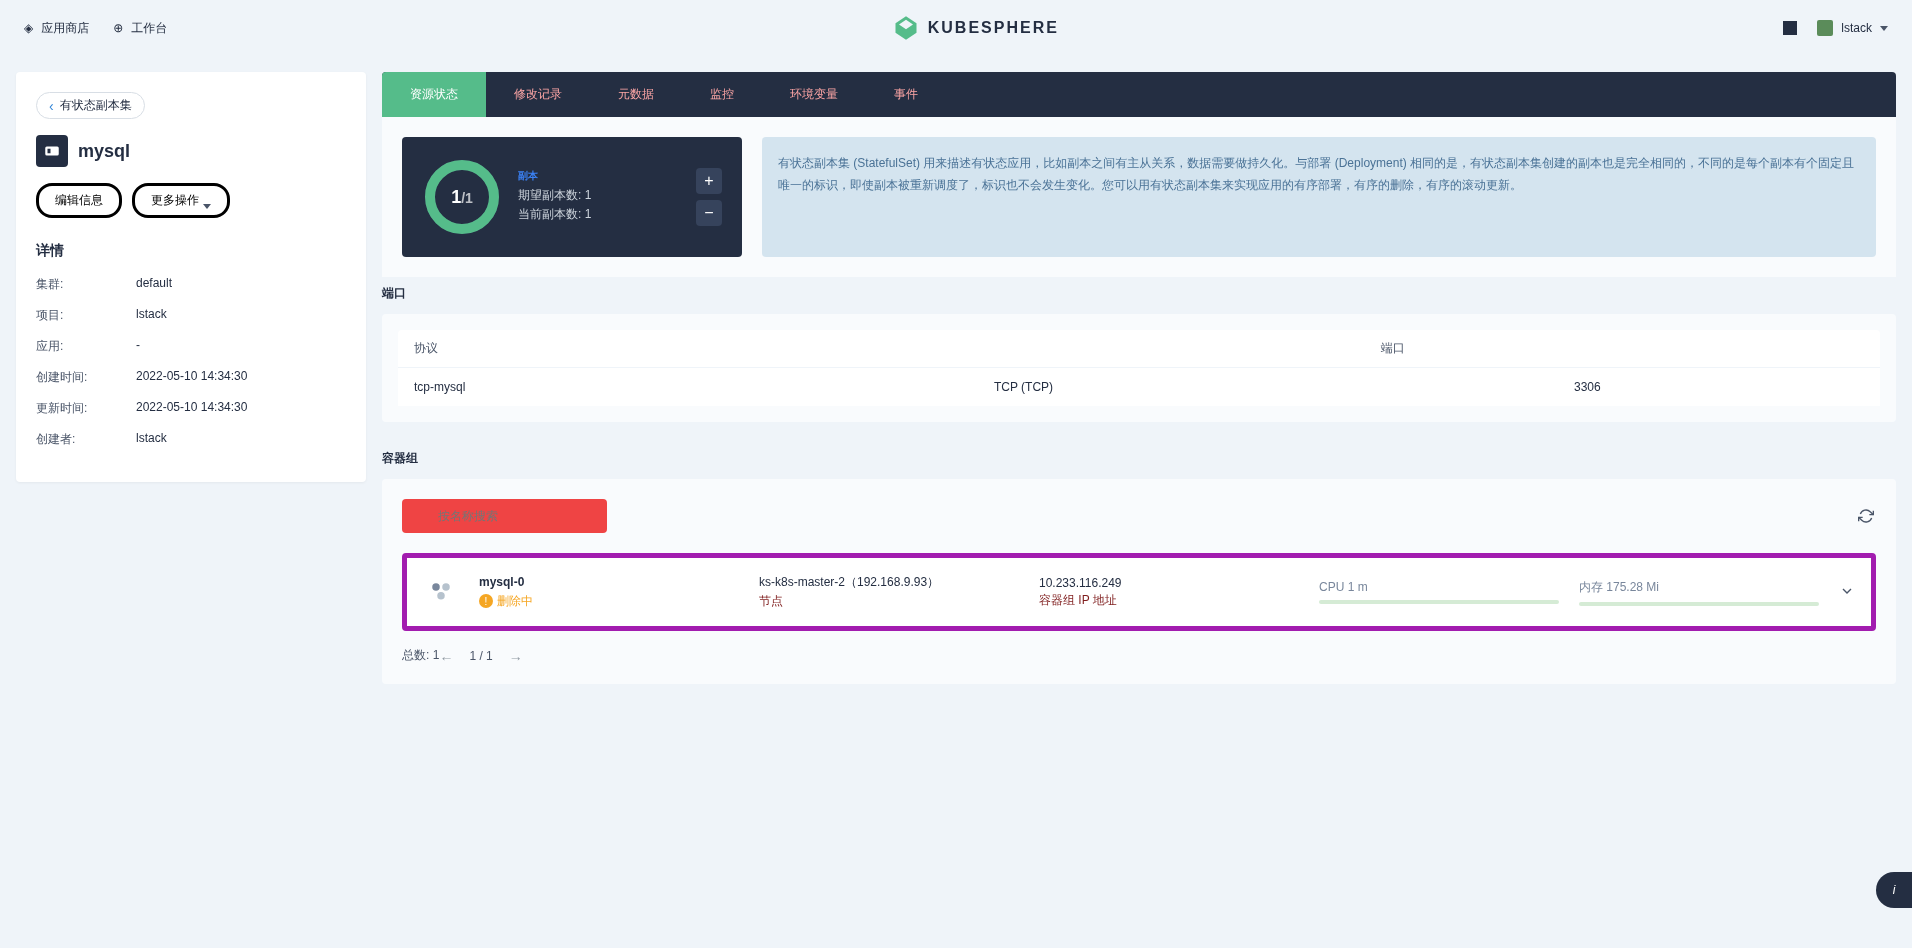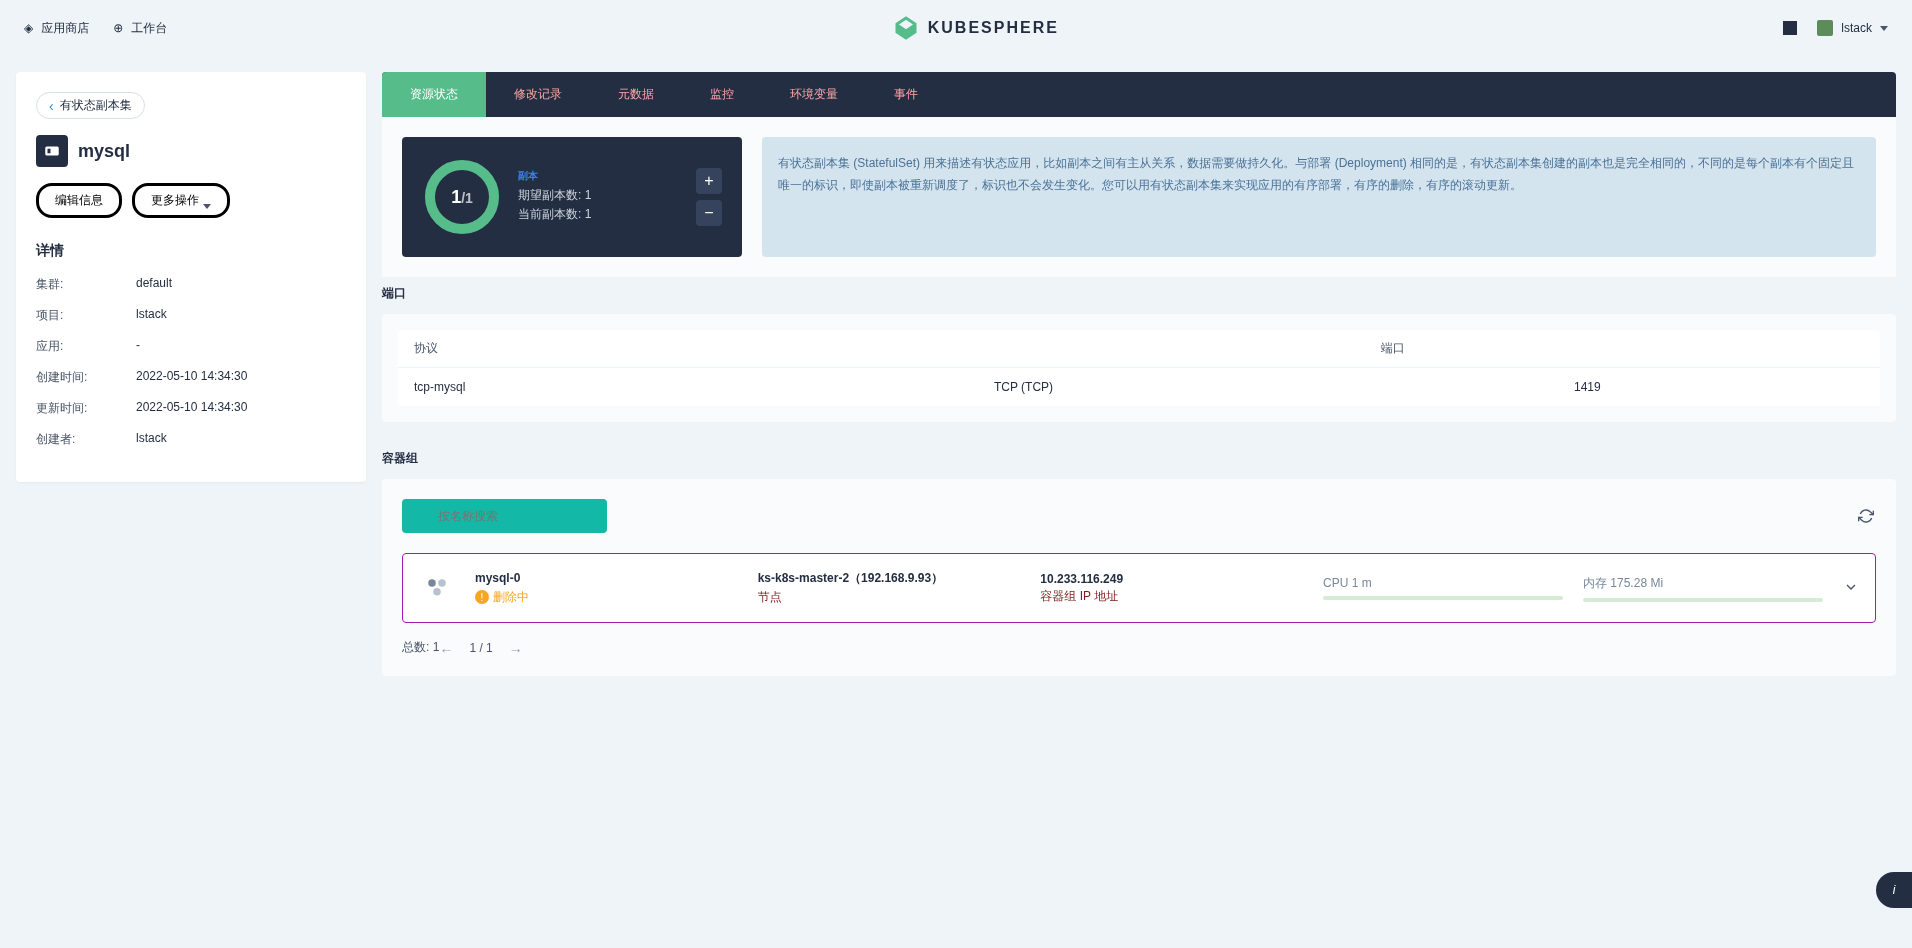--- a/index.html
+++ b/index.html
@@ -69,33 +69,33 @@
 .table { width: 100%; }
 .table-header { display: flex; padding: 10px 16px; background: #fff; border-radius: 4px 4px 0 0; font-size: 12px; color: #4a5568; }
 .table-row { display: flex; padding: 12px 16px; background: #fff; border-top: 1px solid #eff4f9; font-size: 12px; }
 .col-name { flex: 2; }
 .col-proto { flex: 2; }
 .col-port { flex: 1; }
 
 
 .pod-section { background: #f9fbfd; border-radius: 4px; padding: 20px; }
 .search-bar { display: flex; align-items: center; gap: 12px; margin-bottom: 20px; }
-.search-input { flex: 1; padding: 10px 14px 10px 36px; border: none; background: #14b8a6; border-radius: 4px; font-size: 12px; position: relative; }
+.search-input { flex: 1; padding: 10px 14px 10px 36px; border: none; background: #ef4444; border-radius: 4px; font-size: 12px; position: relative; }
 .search-wrapper { position: relative; flex: 1; }
 .search-icon { position: absolute; left: 12px; top: 50%; transform: translateY(-50%); color: #919aa3; }
 .refresh-btn { width: 20px; height: 20px; color: #4a5568; cursor: pointer; display: flex; align-items: center; justify-content: center; }
 
-.pod-card { background: #fff; border: 1px solid #a21caf; border-radius: 4px; padding: 16px; display: flex; align-items: center; gap: 20px; }
+.pod-card { background: #fff; border: 5px solid #a21caf; border-radius: 4px; padding: 16px; display: flex; align-items: center; gap: 20px; }
 .pod-icon { width: 36px; height: 36px; display: flex; align-items: center; justify-content: center; }
 .pod-col { flex: 1; }
 .pod-name { font-size: 12px; font-weight: 600; margin-bottom: 4px; }
 .pod-status { font-size: 12px; color: #f5a623; display: flex; align-items: center; gap: 4px; }
 .pod-status-icon { width: 14px; height: 14px; background: #f5a623; border-radius: 50%; display: inline-flex; align-items: center; justify-content: center; color: #fff; font-size: 10px; }
 .pod-label { font-size: 12px; color: #7f1d1d; margin-top: 2px; }
-.pod-value { font-size: 12px; font-weight: 700; color: #242e42; }
+.pod-value { font-size: 12px; font-weight: 400; color: #242e42; }
 .metric-col { width: 240px; }
 .metric-label { font-size: 12px; color: #79879c; margin-bottom: 6px; }
 .metric-bar { height: 4px; background: #d5ebd5; border-radius: 2px; position: relative; }
 .expand-btn { cursor: pointer; color: #4a5568; }
 
 .pagination { display: flex; justify-content: flex-start; align-items: center; padding: 16px 0 0 0; font-size: 12px; color: #4a5568; }
 .pagination-right { display: flex; align-items: center; gap: 16px; }
 .page-arrow { cursor: pointer; color: #919aa3; font-size: 14px; }
 
 .fab { position: fixed; right: 0; bottom: 40px; width: 36px; height: 36px; background: #242e42; border-radius: 18px 0 0 18px; display: flex; align-items: center; justify-content: center; color: #fff; font-style: italic; cursor: pointer; }
@@ -233,21 +233,21 @@
       <div class="table-container">
         <div class="table">
           <div class="table-header">
             <div class="col-proto">协议</div>
             <div class="col-port">端口</div>
           </div>
           <div id="ports-body">
               <div class="table-row">
                 <div class="col-name">tcp-mysql</div>
                 <div class="col-proto">TCP (TCP)</div>
-                <div class="col-port">1419</div>
+                <div class="col-port">3306</div>
               </div>
             </div>
         </div>
       </div>
     </div>
 
     <div class="section">
       <div class="section-title">容器组</div>
       <div class="pod-section">
         <div class="search-bar">

